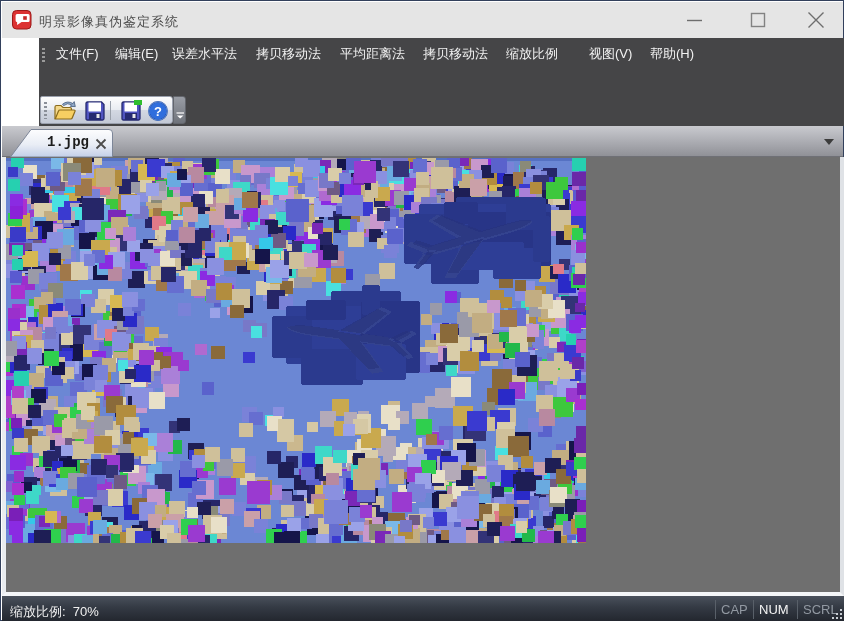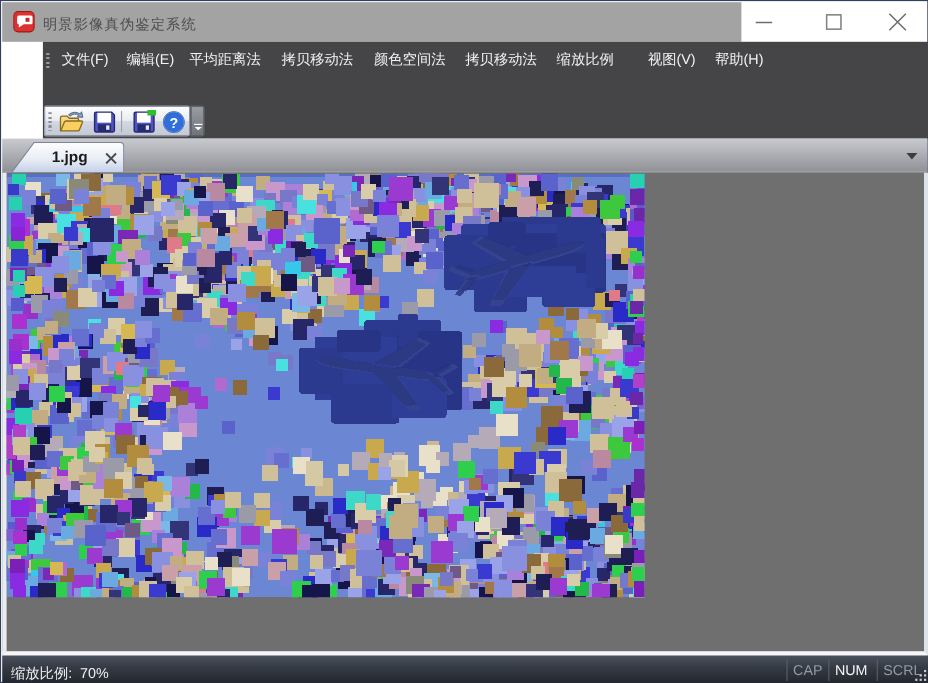--- a/index.html
+++ b/index.html
@@ -1,19 +1,19 @@
 <!DOCTYPE html>
 <html><head>
 <meta charset="utf-8">
 <style>
 * { margin:0; padding:0; box-sizing:border-box; }
 html,body { width:844px; height:621px; overflow:hidden; font-family:"Liberation Sans",sans-serif; }
 #win { position:relative; width:844px; height:621px; background:#fff; border:1px solid #32405c; border-top:1px solid #32405c; }
 
-#titlebar { position:absolute; left:1px; top:1px; width:672px; height:36px; background:#a3a3a3; }
+#titlebar { position:absolute; left:1px; top:1px; width:841px; height:36px; background:#e5e5e5; }
 #appicon { position:absolute; left:10px; top:8px; }
 #apptitle { position:absolute; left:37px; top:11px; font-size:13px; color:#4d4d4d; letter-spacing:1px; }
 .winbtn { position:absolute; top:0; width:20px; height:36px; }
 
 #darkband { position:absolute; left:1px; top:37px; width:842px; height:88px; background:#454547;margin-left:37px; }
 .mi { position:absolute; top:7px; font-size:13px; color:#f2f2f2; white-space:nowrap; }
 #grip1 { position:absolute; left:3px; top:10px; width:3px; height:14px;
   background:repeating-linear-gradient(#9a9a9a 0 2px, transparent 2px 4px); }
 
 #toolbar { position:absolute; left:1px; top:58px; width:133px; height:28px;
@@ -21,21 +21,21 @@
   border:1px solid #9aa0ad; }
 #tbext { position:absolute; left:134px; top:58px; width:13px; height:28px;
   background:linear-gradient(#999da5, #6f737b); border-radius:0 3px 3px 0; border:1px solid #63666d; }
 #grip2 { position:absolute; left:3px; top:5px; width:3px; height:17px;
   background:repeating-linear-gradient(#8a8f98 0 2px, transparent 2px 4px); }
 .tbicon { position:absolute; top:3px; }
 #tbsep { position:absolute; left:69px; top:4px; width:1px; height:19px; background:#9aa0aa; }
 
 #tabbar { position:absolute; left:1px; top:125px; width:841px; height:31px;
   background:linear-gradient(#c9cacf, #a7a8ae 60%, #909197); border-bottom:1px solid #6f7076; }
-#tab { position:absolute; left:8px; top:3px; width:103px; height:28px; }
+#tab { position:absolute; left:8px; top:3px; width:103px; height:28px;font-family:Liberation Mono, monospace; }
 #tabshape { position:absolute; left:0; top:0; }
 #tabtext { position:absolute; left:37px; top:5px; font-size:14px; font-weight:bold; color:#1c1c1c; }
 #tabx { position:absolute; left:84px; top:8px; }
 #tabdrop { position:absolute; right:8px; top:12px; }
 
 #client { position:absolute; left:1px; top:156px; width:842px; height:439px; background:#6f6f6f;
   border-left:4px solid #e9ecef; border-right:4px solid #dfe2e6; border-bottom:4px solid #f4f6f8; }
 #noise { position:absolute; left:0px; top:1px; width:580px; height:385px; }
 
 #statusbar { position:absolute; left:1px; top:595px; width:842px; height:25px;
@@ -62,23 +62,23 @@
         <rect x="3.5" y="11.5" width="13" height="13" fill="none" stroke="#828282" stroke-width="1.4"></rect>
       </svg>
     <svg class="winbtn" style="left:804px" width="20" height="36">
         <path d="M2.5 10.5 L17.5 25.5 M17.5 10.5 L2.5 25.5" stroke="#6e6e6e" stroke-width="1.4"></path>
       </svg>
   </div>
   <div id="darkband">
     <div id="grip1"></div>
     <div class="mi" style="left:17px">文件(F)</div>
     <div class="mi" style="left:76px">编辑(E)</div>
-    <div class="mi" style="left:133px">平均距离法</div>
+    <div class="mi" style="left:133px">误差水平法</div>
     <div class="mi" style="left:217px">拷贝移动法</div>
-    <div class="mi" style="left:301px">颜色空间法</div>
+    <div class="mi" style="left:301px">平均距离法</div>
     <div class="mi" style="left:384px">拷贝移动法</div>
     <div class="mi" style="left:467px">缩放比例</div>
     <div class="mi" style="left:550px">视图(V)</div>
     <div class="mi" style="left:611px">帮助(H)</div>
     <div id="toolbar">
       <div id="grip2"></div>
 
       <svg class="tbicon" style="left:12px" width="24" height="22" viewBox="0 0 24 22">
         <path d="M2 19 L2 7 Q2 5.5 3.5 5.5 L8 5.5 L10 7.5 L17 7.5 Q18.5 7.5 18.5 9 L18.5 11" fill="#f4d98c" stroke="#8a6a1a" stroke-width="1.2"></path>
         <path d="M2.2 19 L5.5 11 Q5.8 10 7 10 L21 10 Q22.4 10 22 11.2 L19.2 18 Q18.9 19 17.6 19 Z" fill="#f7cf62" stroke="#8a6a1a" stroke-width="1.2"></path>

